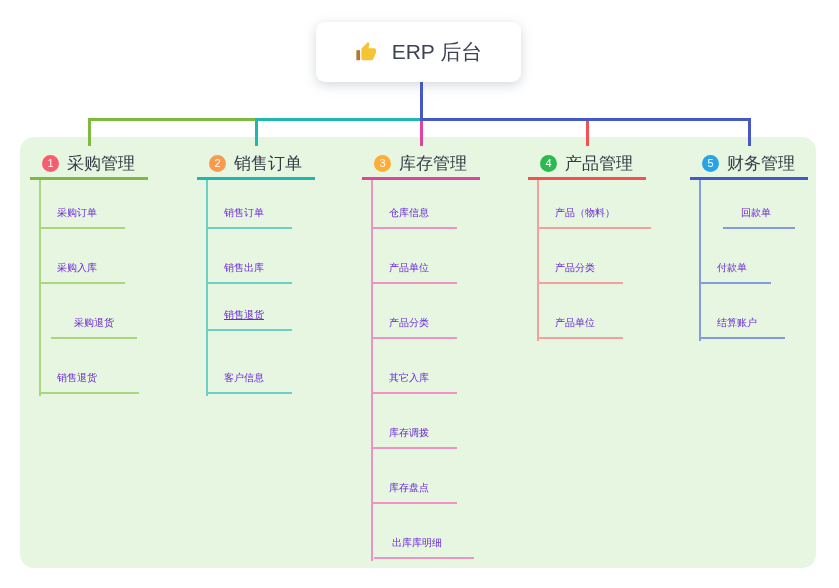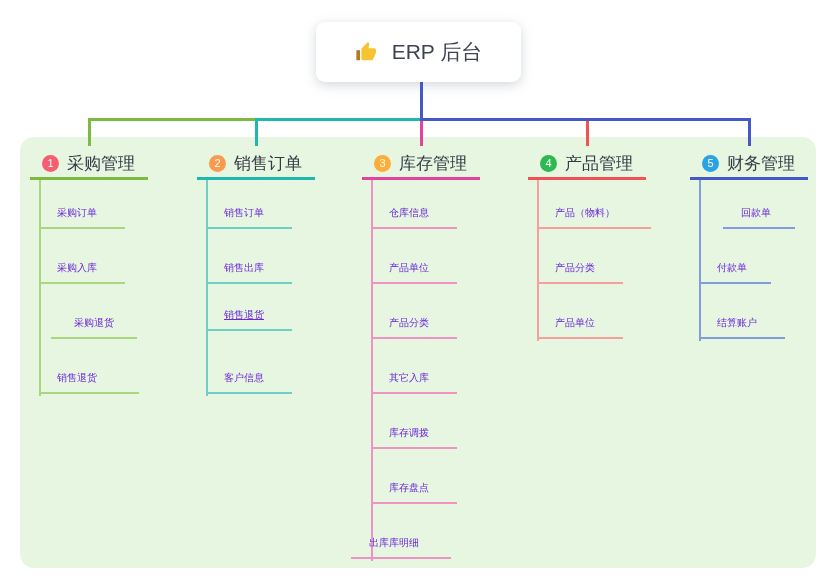--- a/index.html
+++ b/index.html
@@ -107,21 +107,21 @@
       </div>
       <div class="item" style="left: 371px; top: 351px; width: 86px; border-bottom-color: rgb(239, 147, 197);">
         <span>其它入库</span>
       </div>
       <div class="item" style="left: 371px; top: 406px; width: 86px; border-bottom-color: rgb(239, 147, 197);">
         <span>库存调拨</span>
       </div>
       <div class="item" style="left: 371px; top: 461px; width: 86px; border-bottom-color: rgb(239, 147, 197);">
         <span>库存盘点</span>
       </div>
-      <div class="item" style="left: 351px; top: 516px; width: 100px; border-bottom-color: rgb(239, 147, 197);">
+      <div class="item" style="left: 374px; top: 516px; width: 100px; border-bottom-color: rgb(239, 147, 197);">
         <span>出库库明细</span>
       </div>
       <div class="branch-header" style="left: 528px; top: 150px; border-bottom-color: rgb(242, 82, 82);">
         <span class="badge" style="background: rgb(45, 184, 80);">4</span>
         <span>产品管理</span>
       </div>
       <div class="subvline" style="left: 537px; top: 180px; height: 161px; background: rgb(247, 158, 158);"></div>
       <div class="item" style="left: 537px; top: 186px; width: 114px; border-bottom-color: rgb(247, 158, 158);">
         <span>产品（物料）</span>
       </div>

